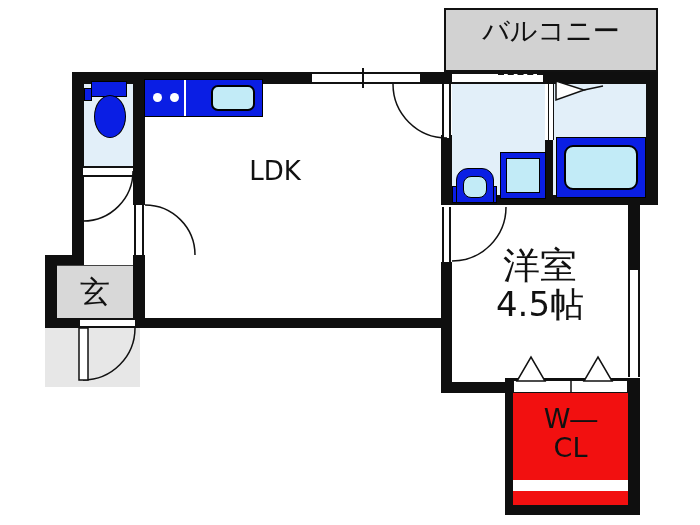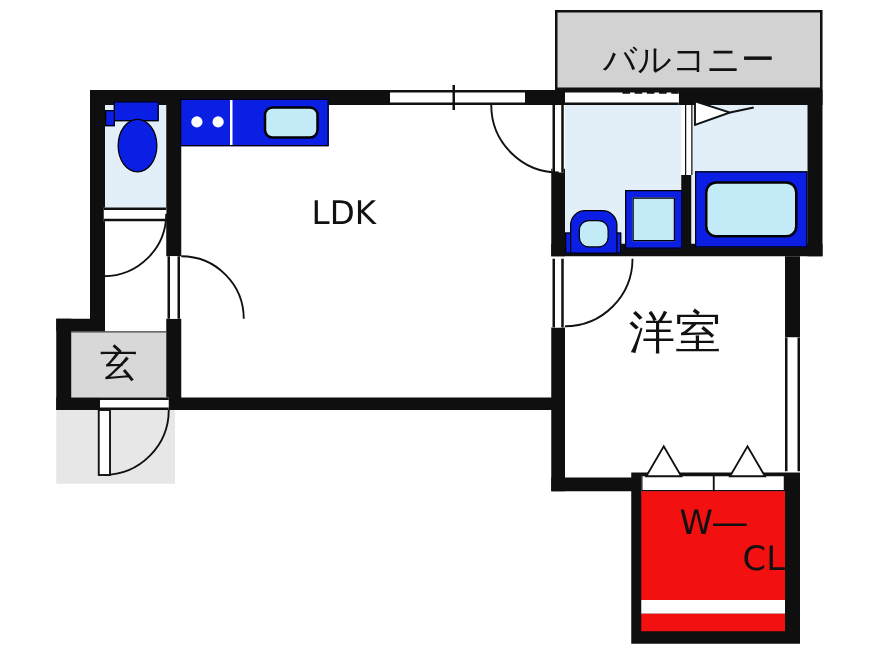--- a/index.html
+++ b/index.html
@@ -97,30 +97,31 @@
     <path d="M83,380 A52,52 0 0 0 135,328" fill="none" stroke="#111" stroke-width="1.5"></path>
     <rect x="79" y="328" width="9" height="52" fill="#fff" stroke="#111" stroke-width="1.5"></rect>
     <path d="M556,81 L556,100 L584,90 Z" fill="#fff" stroke="#111" stroke-width="1.5"></path>
     <path d="M584,90 L603,86" fill="none" stroke="#111" stroke-width="1.5"></path>
     <path d="M517,381 L545,381 L531,357 Z" fill="#fff" stroke="#111" stroke-width="1.5"></path>
     <path d="M584,381 L612,381 L598,357 Z" fill="#fff" stroke="#111" stroke-width="1.5"></path>
     <line x1="363" y1="68" x2="363" y2="88" stroke="#111" stroke-width="2"></line>
     <line x1="571" y1="380" x2="571" y2="393" stroke="#111" stroke-width="1.5"></line>
   </svg>
 
-  <div class="label z7" style="left:444px;top:34px;width:214px;font-size:27px;">バルコニー</div>
+  <div class="label z7" style="left:444px;top:16px;width:214px;font-size:27px;">バルコニー</div>
 
   <div class="label z7" style="left:175px;top:157px;width:200px;">
     <div style="font-size:26px;">LDK</div>
   </div>
 
   <div class="label z7" style="left:455px;top:246px;width:170px;">
     <div style="font-size:37px;">洋室</div>
+    <div style="font-size:34px;">4.5帖</div>
   </div>
 
   <div class="label z7" style="left:513px;top:404px;width:115px;color:#111;">
     <div style="font-size:27px;">W―</div>
-    <div style="font-size:27px;text-align:right;">CL</div>
+    <div style="font-size:27px;">CL</div>
   </div>
 
   <div class="label z7" style="left:57px;top:276px;width:76px;font-size:30px;">玄</div>
 
 </div>
 
 </body></html>

